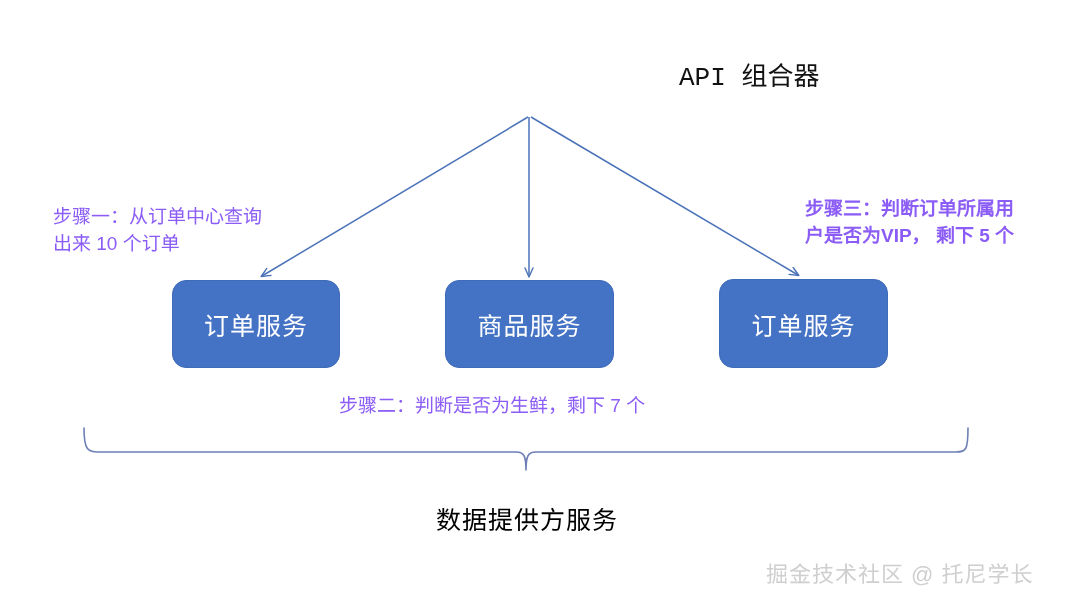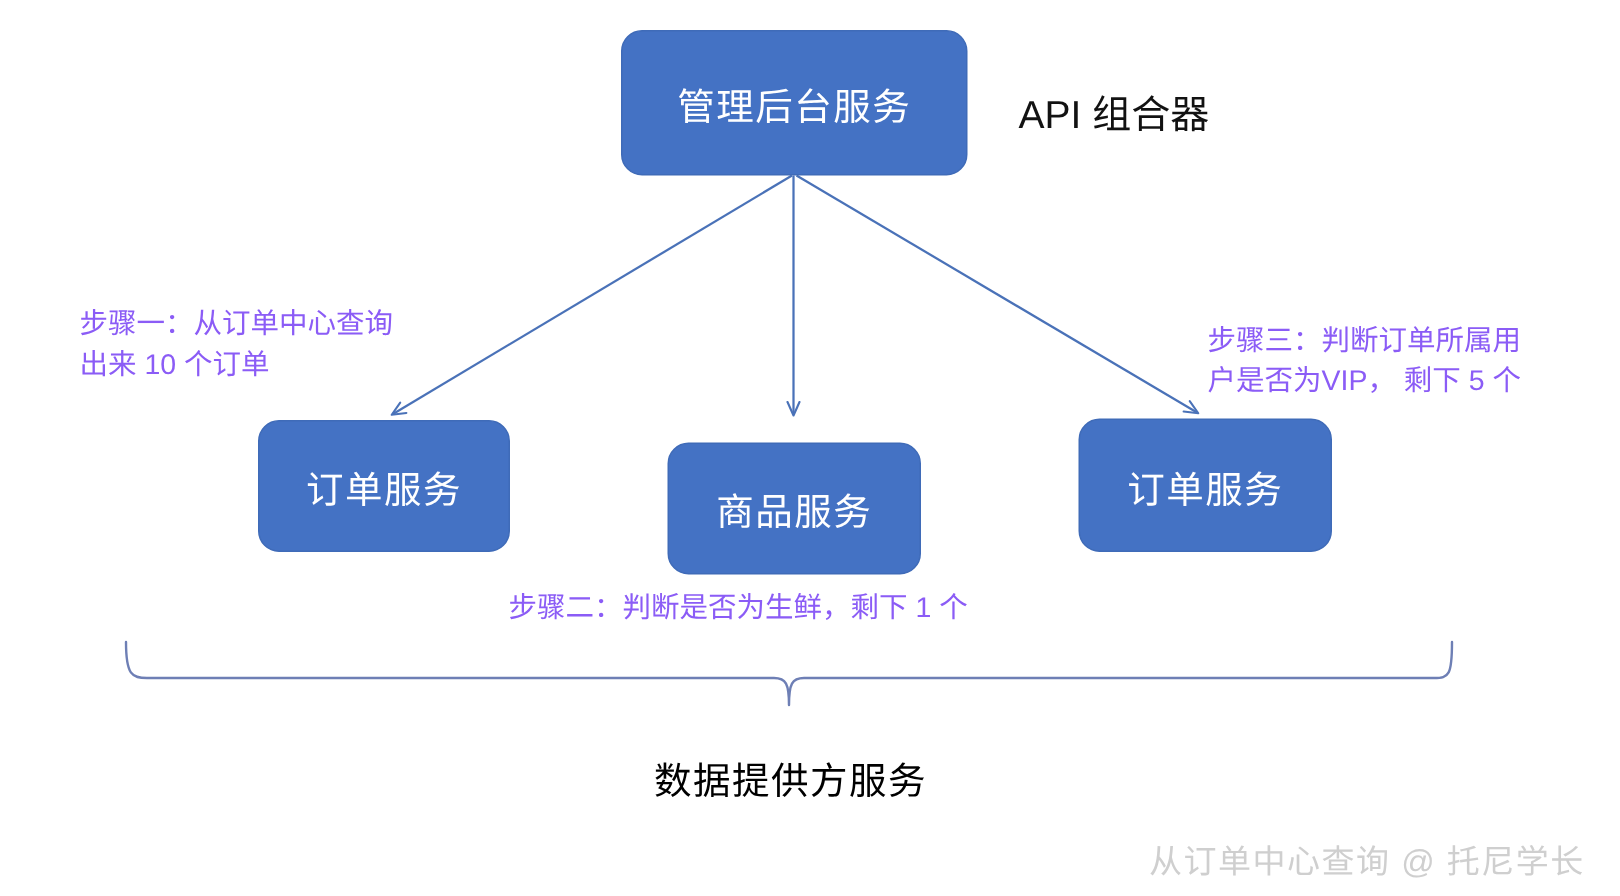--- a/index.html
+++ b/index.html
@@ -51,21 +51,21 @@
   }
   .node-order {
     left: 172px;
     top: 280px;
     width: 168px;
     height: 88px;
     align-items: center;
   }
   .node-product {
     left: 445px;
-    top: 295px;
+    top: 280px;
     width: 169px;
     height: 88px;
   }
   .node-user {
     left: 719px;
     top: 279px;
     width: 169px;
     height: 89px;
   }
   .caption {
@@ -75,30 +75,32 @@
     line-height: 27px;
     white-space: pre-line;
   }
   .api-label {
     position: absolute;
     left: 679px;
     top: 55px;
     font-size: 26px;
     color: #121212;
     white-space: nowrap;
+    font-family: Liberation Mono, monospace;
   }
   .step-one {
     left: 53px;
     top: 203px;
     width: 280px;
   }
   .step-three {
     left: 805px;
-    top: 214px;
+    top: 195px;
     width: 260px;
+    font-weight: bold;
   }
   .step-two {
     left: 339px;
     top: 392px;
     width: 400px;
     font-size: 19px;
   }
   .group-label {
     position: absolute;
     left: 0;
@@ -140,43 +142,40 @@
     <g>
       <line x1="531" y1="117" x2="798" y2="275" stroke="#4A72B8" stroke-width="1.5" marker-end="url(#ah)"></line>
     </g>
 
     <g>
       <path d="M84,428 C84,450 88,452 98,452 L516,452 C524,452 526,456 526,470
                C526,456 528,452 536,452 L956,452 C966,452 968,450 968,428" fill="none" stroke="#6E7FB5" stroke-width="1.6" stroke-linecap="round" stroke-linejoin="round"></path>
     </g>
   </svg>
 
-  <div class="node node-root">
-    <span class="node-label">管理后台服务</span>
-  </div>
 
   <div class="api-label">API 组合器</div>
 
   <div class="node node-order">
     <span class="node-label">订单服务</span>
   </div>
 
   <div class="node node-product">
     <span class="node-label">商品服务</span>
   </div>
 
   <div class="node node-user">
     <span class="node-label">订单服务</span>
   </div>
 
   <div class="caption step-one">步骤一：从订单中心查询
 出来 10 个订单</div>
 
-  <div class="caption step-two">步骤二：判断是否为生鲜，剩下 1 个</div>
+  <div class="caption step-two">步骤二：判断是否为生鲜，剩下 7 个</div>
 
   <div class="caption step-three">步骤三：判断订单所属用
 户是否为VIP， 剩下 5 个</div>
 
   <div class="group-label">数据提供方服务</div>
 
-  <div class="watermark">从订单中心查询 @ 托尼学长</div>
+  <div class="watermark">掘金技术社区 @ 托尼学长</div>
 
 </div>
 
 </body></html>

